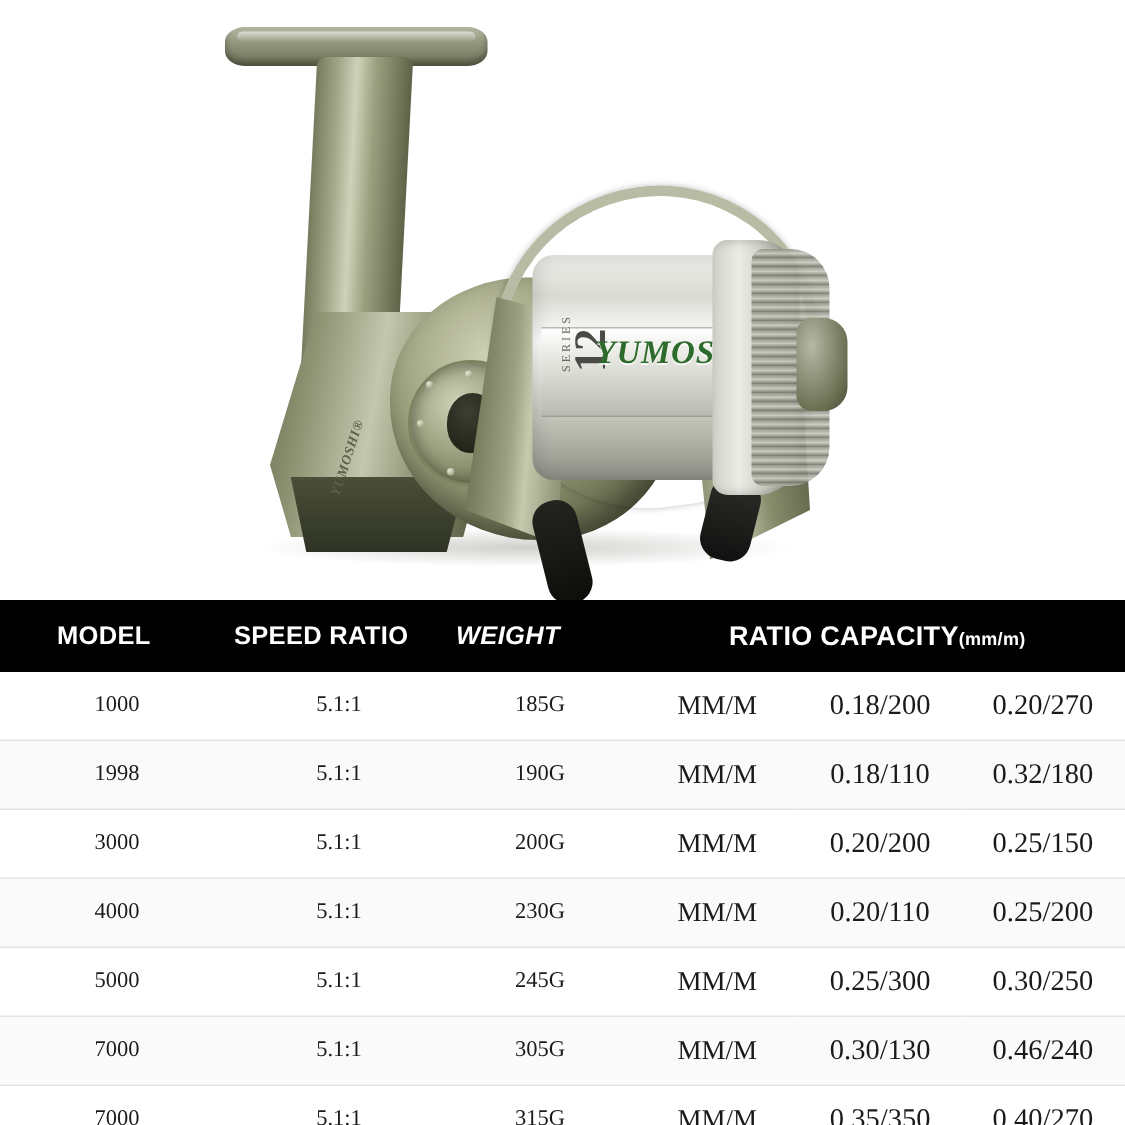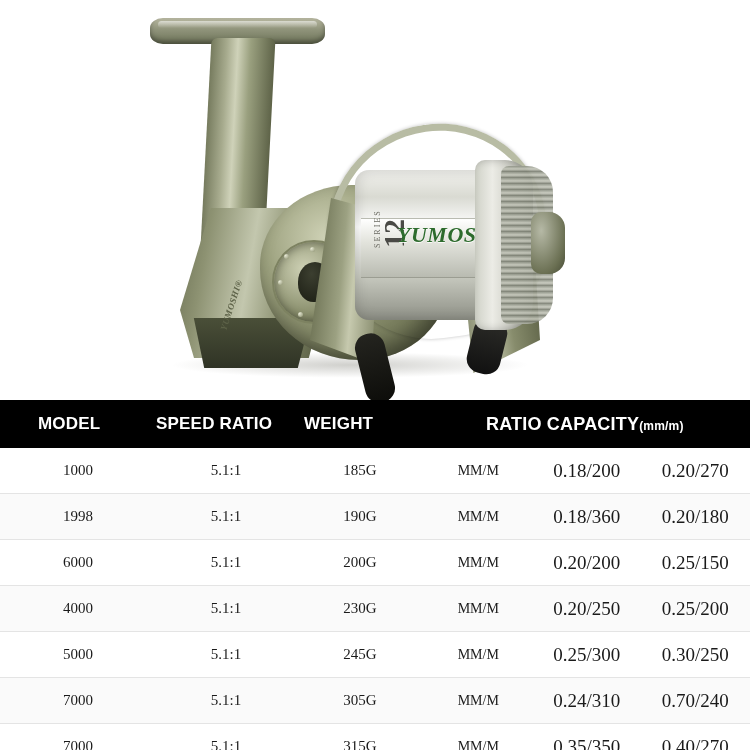--- a/index.html
+++ b/index.html
@@ -319,35 +319,35 @@
     height: 48px;
     font-family: "Liberation Sans", sans-serif;
     font-weight: bold;
     font-size: 17px;
     text-align: left;
     padding: 0 0 0 10px;
     letter-spacing: .2px;
   }
   thead th.c-model { width: 118px; padding-left: 38px; }
   thead th.c-ratio { width: 140px; padding-left: 0px; }
-  thead th.c-weight { width: 120px; padding-left: 8px; }
+  thead th.c-weight { width: 120px; padding-left: 8px; font-style: italic; }
   thead th.c-cap { width: 372px; padding-left: 62px; font-size: 18px; }
   .cap-small { font-size: 12px; font-weight: bold; }
 
   tbody td {
     height: 43px;
     font-family: "Liberation Serif", serif;
     font-size: 15px;
     color: #1a1a1a;
     text-align: center;
     border-bottom: 1px solid #e4e4e4;
     background: #ffffff;
   }
   tbody tr:nth-child(even) td { background: #fafafa; }
-  td.u-mm { width: 60px; font-size: 14px; }
+  td.u-mm { width: 60px; font-size: 18px; }
   td.u-v { width: 104px; font-size: 19px; }
 </style>
 </head>
 <body>
 
 <div id="page">
 
   <div class="photo">
 
     <div class="shadow-blur"></div>
@@ -416,58 +416,58 @@
             <td class="u-mm">MM/M</td>
             <td class="u-v">0.18/200</td>
             <td class="u-v">0.20/270</td>
             <td class="u-v">0.25/110</td>
           </tr>
           <tr>
             <td>1998</td>
             <td>5.1:1</td>
             <td>190G</td>
             <td class="u-mm">MM/M</td>
-            <td class="u-v">0.18/360</td>
-            <td class="u-v">0.20/180</td>
+            <td class="u-v">0.18/110</td>
+            <td class="u-v">0.32/180</td>
             <td class="u-v">0.25/120</td>
           </tr>
           <tr>
-            <td>6000</td>
+            <td>3000</td>
             <td>5.1:1</td>
             <td>200G</td>
             <td class="u-mm">MM/M</td>
             <td class="u-v">0.20/200</td>
             <td class="u-v">0.25/150</td>
             <td class="u-v">0.30/100</td>
           </tr>
           <tr>
             <td>4000</td>
             <td>5.1:1</td>
             <td>230G</td>
             <td class="u-mm">MM/M</td>
-            <td class="u-v">0.20/250</td>
+            <td class="u-v">0.20/110</td>
             <td class="u-v">0.25/200</td>
             <td class="u-v">0.30/140</td>
           </tr>
           <tr>
             <td>5000</td>
             <td>5.1:1</td>
             <td>245G</td>
             <td class="u-mm">MM/M</td>
             <td class="u-v">0.25/300</td>
             <td class="u-v">0.30/250</td>
             <td class="u-v">0.35/200</td>
           </tr>
           <tr>
             <td>7000</td>
             <td>5.1:1</td>
             <td>305G</td>
             <td class="u-mm">MM/M</td>
-            <td class="u-v">0.24/310</td>
-            <td class="u-v">0.70/240</td>
+            <td class="u-v">0.30/130</td>
+            <td class="u-v">0.46/240</td>
             <td class="u-v">0.45/190</td>
           </tr>
           <tr>
             <td>7000</td>
             <td>5.1:1</td>
             <td>315G</td>
             <td class="u-mm">MM/M</td>
             <td class="u-v">0.35/350</td>
             <td class="u-v">0.40/270</td>
             <td class="u-v">0.45/210</td>

